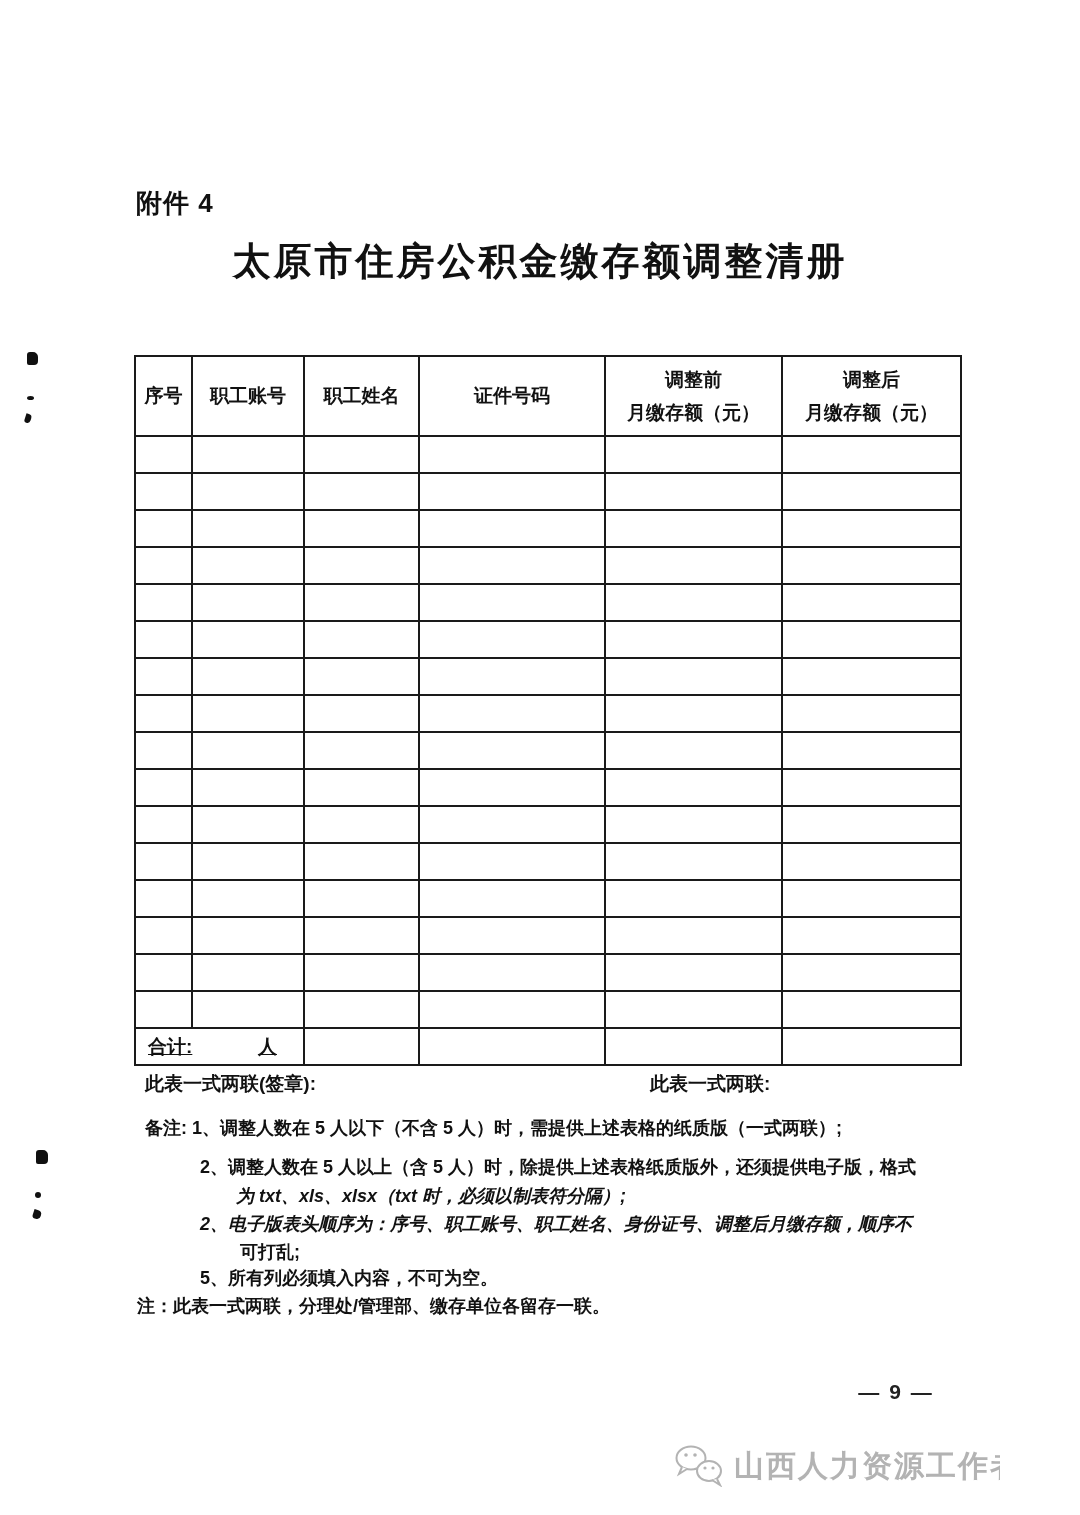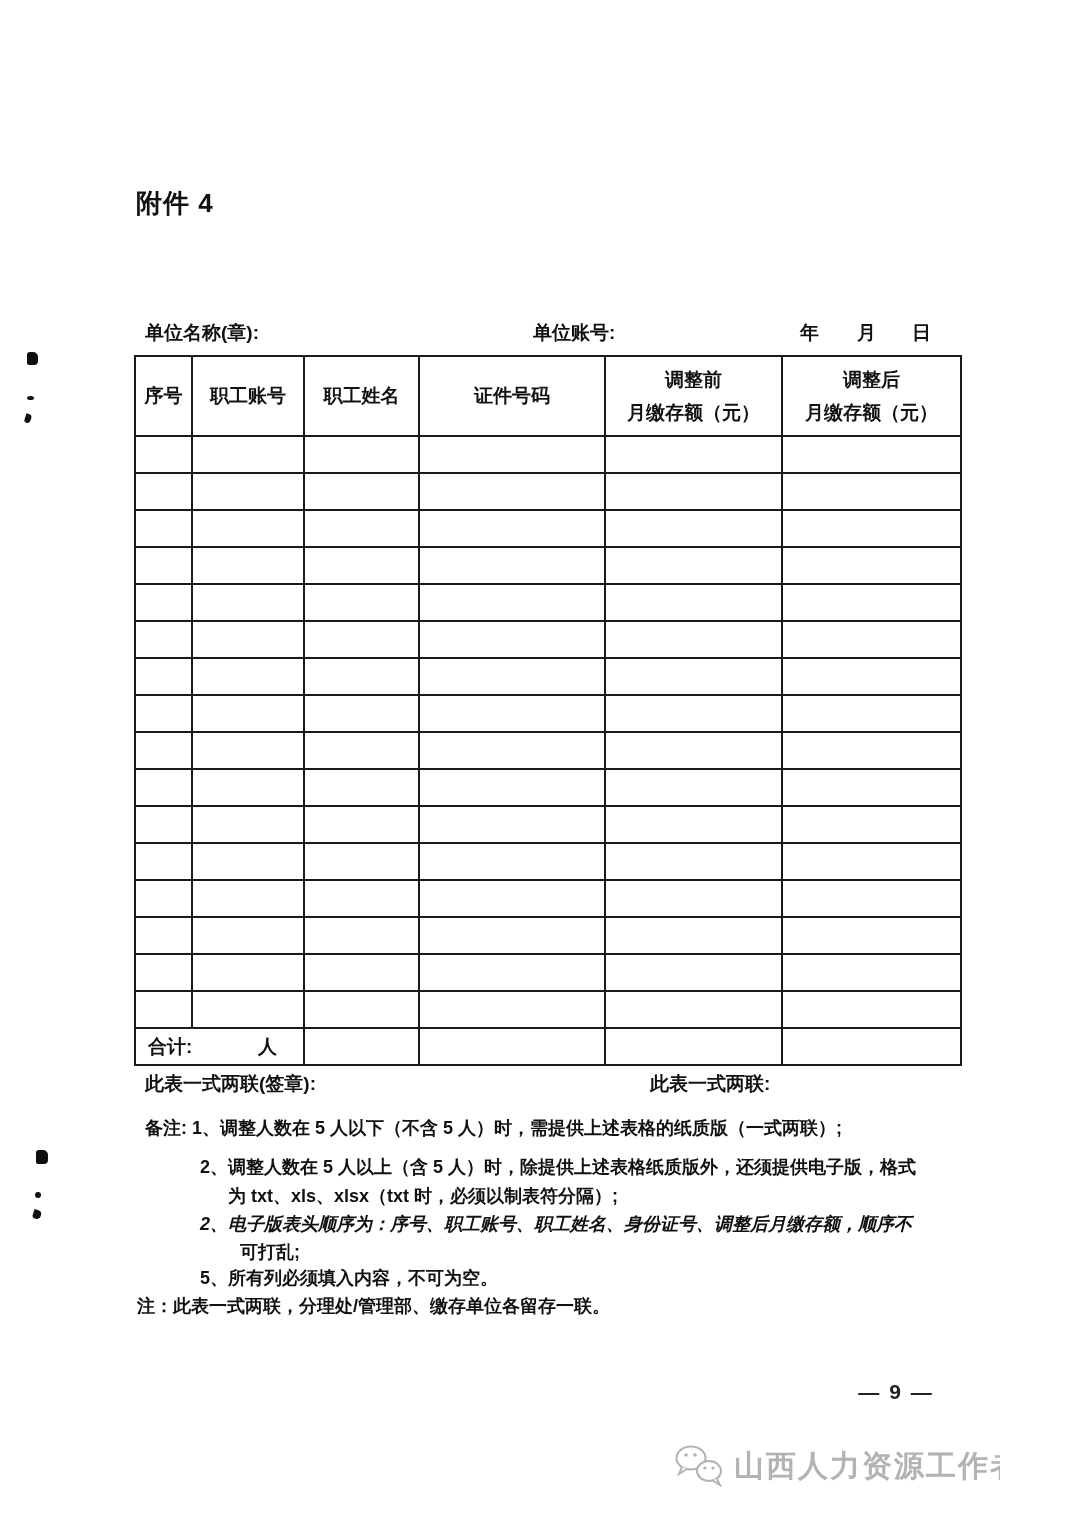--- a/index.html
+++ b/index.html
@@ -37,37 +37,37 @@
   table.roster th,table.roster td{
     border:2px solid #1a1a1a;
     padding:0;
     background:transparent;
   }
   table.roster thead tr{height:80px;}
   table.roster th{
     font-size:19px;font-weight:700;text-align:center;vertical-align:middle;line-height:1.75;
   }
   table.roster tbody tr{height:37px;}
-  tr.total-row{height:37px;}
+  tr.total-row{height:37px;text-decoration:underline;}
   .total-cell-inner{
     display:flex;justify-content:space-between;align-items:center;
     padding:0 26px 0 12px;
     font-size:19px;font-weight:700;
   }
   
   .sig-row{position:absolute;left:0;top:1071px;width:1080px;font-size:19px;font-weight:700;}
   .sig-row span{position:absolute;top:0;white-space:nowrap;}
   .sig-left{left:145px;}
   .sig-right{left:650px;}
   
   .notes{position:absolute;left:0;top:0;width:1080px;font-size:18px;font-weight:700;}
   .notes div{position:absolute;white-space:nowrap;}
   .note-l1{left:145px;top:1116px;}
   .note-l2{left:200px;top:1155px;}
-  .note-l3{left:228px;top:1184px;}
+  .note-l3{left:236px;top:1184px;font-style:italic;}
   .note-l4{left:200px;top:1212px;font-style:italic;}
   .note-l5{left:240px;top:1240px;}
   .note-l6{left:200px;top:1266px;}
   .note-l7{left:137px;top:1294px;}
   
   .page-num{
     position:absolute;left:838px;top:1380px;width:116px;
     text-align:center;font-size:21px;font-weight:600;letter-spacing:2px;
     color:#222;
   }
@@ -98,28 +98,22 @@
 <div class="page">
 
   <div class="speck blob m1"></div>
   <div class="speck dot m2"></div>
   <div class="speck comma m3"></div>
   <div class="speck blob m4"></div>
   <div class="speck dot m5"></div>
   <div class="speck comma m6"></div>
 
   <div class="attachment">附件 4</div>
-
-  <div class="info-row">
-    <span class="lbl-unit-name">单位名称(章):</span>
-    <span class="lbl-unit-account">单位账号:</span>
-    <span class="lbl-year">年</span>
-    <span class="lbl-month">月</span>
-    <span class="lbl-day">日</span>
-  </div>
+  <div class="doc-title">太原市住房公积金缴存额调整清册</div>
+
 
   <div class="table-wrap">
     <table class="roster">
       <colgroup>
         <col style="width:57px">
         <col style="width:112px">
         <col style="width:115px">
         <col style="width:186px">
         <col style="width:177px">
         <col style="width:179px">

